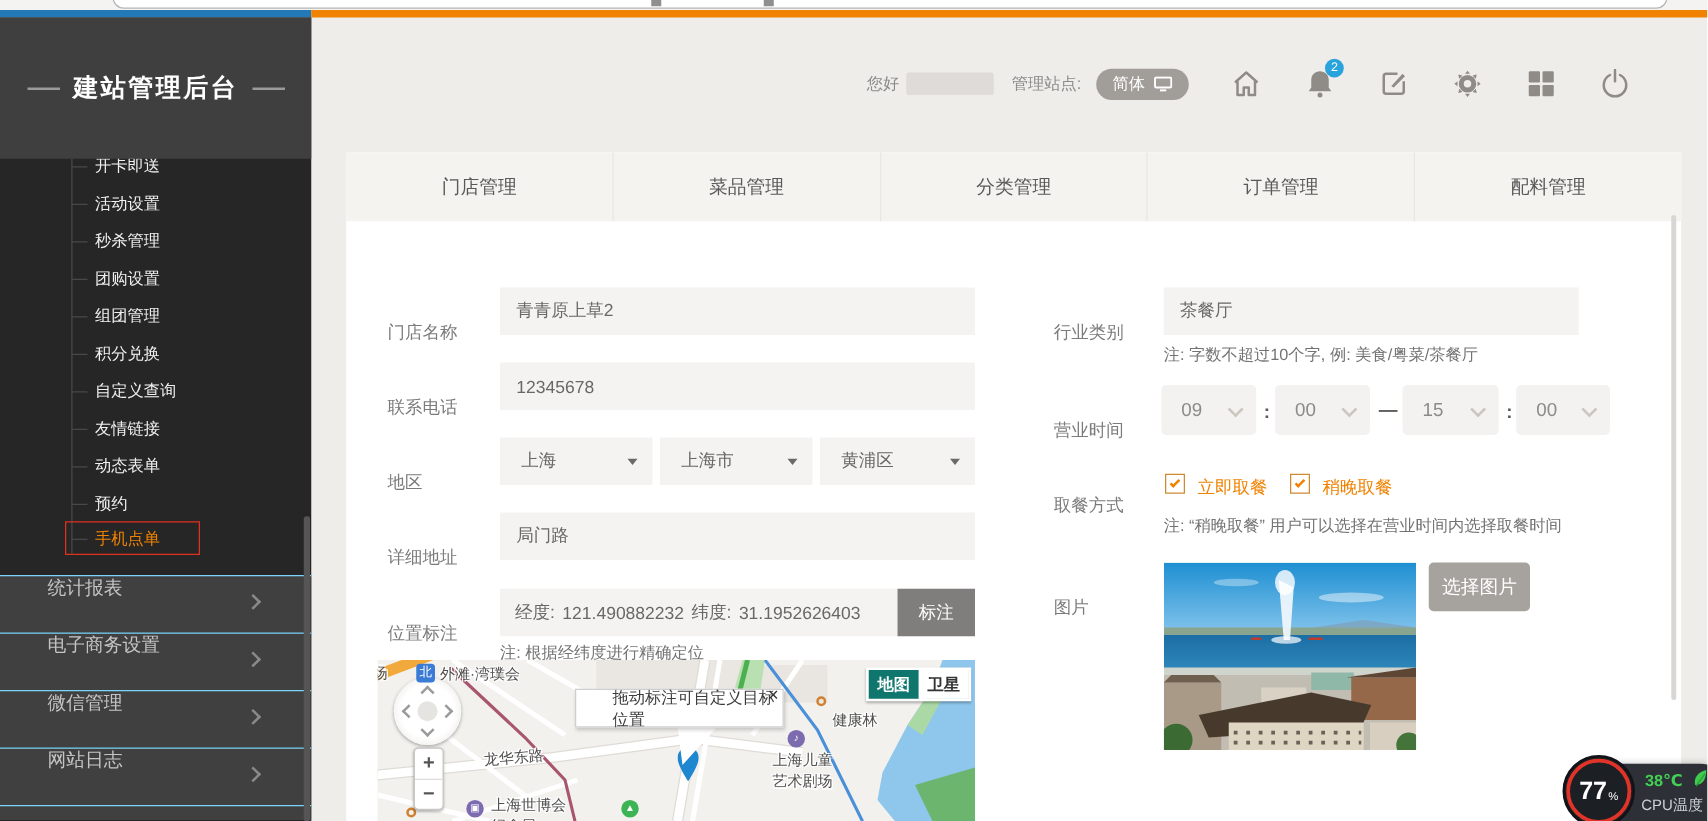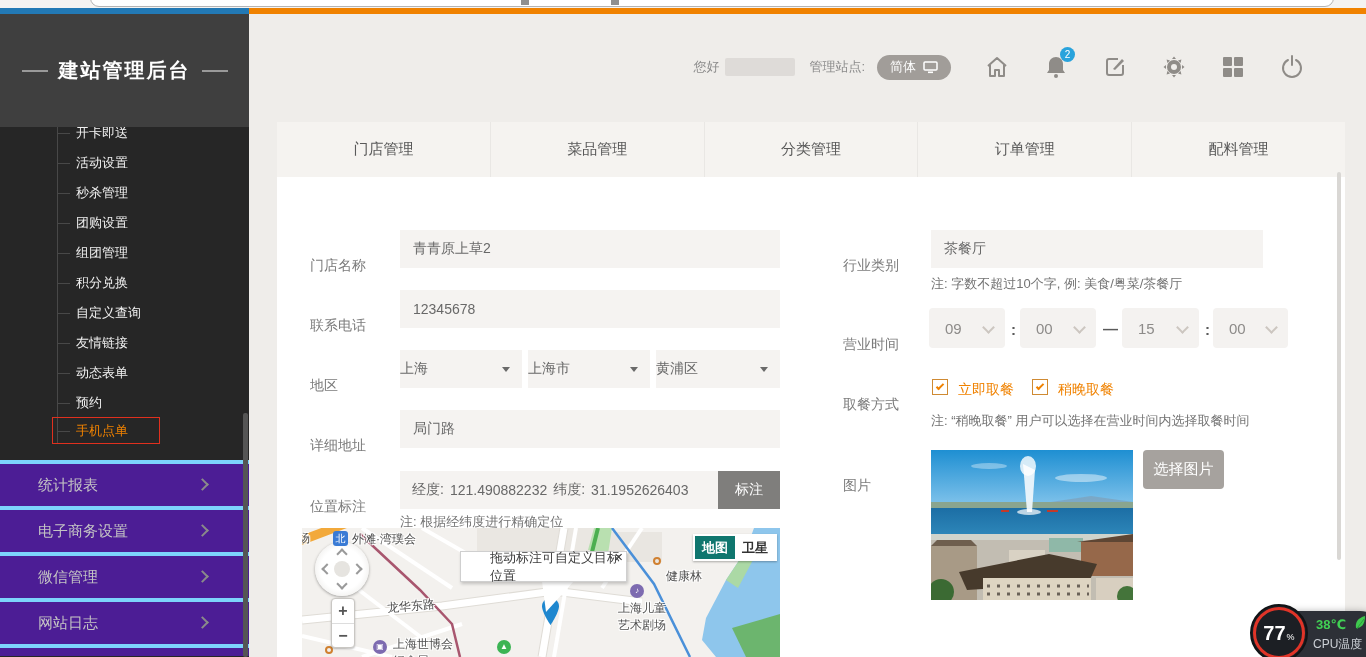--- a/index.html
+++ b/index.html
@@ -21,21 +21,21 @@
   .sb-title .dash { width:26px; height:2px; background:#9a9a9a; margin:0 11px; }
   .sb-title .t { color:#fff; font-size:20px; letter-spacing:2px; font-weight:bold; }
   .submenu { position:absolute; left:0; top:113px; width:249px; height:333px; overflow:hidden; }
   .tree-line { position:absolute; left:57px; top:-6px; width:1px; height:322px; background:#484848; }
   .sm-item { position:absolute; left:0; width:249px; height:18px; }
   .sm-item .tick { position:absolute; left:57px; top:9px; width:13px; height:1px; background:#484848; }
   .sm-item .txt { position:absolute; left:76px; top:0; font-size:13px; color:#f0f0f0; line-height:18px; }
   .sm-item.active .txt { color:#f08200; }
   .red-box { position:absolute; left:52px; top:290px; width:108px; height:27px; border:1px solid #e0301e; }
   .sections { position:absolute; left:0; top:446px; width:249px; }
-  .sec-row { position:relative; height:46px; background:#4c1d95; border-top:4px solid #7dd3fc; display:flex; align-items:center; padding-left:38px; color:#c4c4c4; font-size:15px; }
+  .sec-row { position:relative; height:46px; background:#404040; border-top:1px solid #7dd3fc; display:flex; padding-left:38px; color:#c4c4c4; font-size:15px; }
   .sec-row .chev { position:absolute; right:42px; top:16px; width:9px; height:9px; border-top:2px solid #8a8a8a; border-right:2px solid #8a8a8a; transform:rotate(45deg); }
   .sb-scroll { left:243px; top:399px; width:5px; height:244px; background:#555; border-radius:2px; }
 
   
   .header { left:277px; top:44px; width:1068px; height:46px; display:flex; align-items:center; justify-content:flex-end; padding-right:40px; }
   .hd-text { color:#8b8b8b; font-size:13px; }
   .redacted { width:70px; height:18px; background:#dedbd8; border-radius:2px; margin:0 14px 0 6px; }
   .lang-pill { display:flex; align-items:center; gap:7px; height:25px; padding:0 13px; background:#a19d99; border-radius:13px; color:#fff; font-size:13px; margin-left:12px; }
   .hicon { position:relative; width:26px; height:26px; margin-left:33px; display:flex; align-items:center; justify-content:center; }
   .badge { position:absolute; right:-6px; top:-7px; width:15px; height:15px; background:#29a3dc; border-radius:50%; color:#fff; font-size:10px; line-height:15px; text-align:center; }
@@ -44,21 +44,21 @@
   .panel { left:277px; top:122px; width:1068px; height:535px; background:#fff; }
   .tabs { position:absolute; left:0; top:0; width:1068px; height:55px; background:#f5f3f0; display:flex; }
   .tab { flex:1; display:flex; align-items:center; justify-content:center; font-size:15px; color:#595959; border-right:1px solid #e9e7e4; cursor:pointer; }
   .tab:last-child { border-right:none; }
   .panel-scroll { left:1060px; top:50px; width:4px; height:388px; background:#d9d7d4; border-radius:2px; }
 
   
   .flabel { position:absolute; font-size:14px; color:#7b7b7b;margin-top:15px; }
   .finput { position:absolute; height:38px; background:#f5f3f1; border:none; font-size:14px; color:#686868; padding-left:13px; display:flex; align-items:center; }
   .fnote { position:absolute; font-size:13px; color:#737373; }
-  .fselect { position:absolute; height:38px; background:#f5f3f1; font-size:14px; color:#686868; display:flex; align-items:center; }
+  .fselect { position:absolute; height:38px; background:#f5f3f1; font-size:14px; color:#686868; display:flex; align-items:center; padding-left:17px; }
   .fselect .tri { position:absolute; right:12px; top:17px; width:0; height:0; border-left:4px solid transparent; border-right:4px solid transparent; border-top:5px solid #6a6a6a; }
   .tsel { position:absolute; height:40px; background:#f4f2f0; border-radius:4px; font-size:15px; color:#8d8b89; display:flex; align-items:center; padding-left:16px; }
   .tsel .vchev { position:absolute; right:12px; top:15px; width:9px; height:9px; border-left:2px solid #ccc6c0; border-bottom:2px solid #ccc6c0; transform:rotate(-45deg); }
   .sep { position:absolute; font-size:15px; color:#5a5a5a; font-weight:bold; }
   .mark-btn { position:absolute; background:#7f7e7c; color:#fff; font-size:14px; display:flex; align-items:center; justify-content:center; border:none; }
   .chk { position:absolute; width:16px; height:16px; background:#fff; border:1px solid #cf8a33; display:flex; align-items:center; justify-content:center; }
   .chk .mark { width:8px; height:4px; border-left:2px solid #f08200; border-bottom:2px solid #f08200; transform:rotate(-45deg); margin-top:-2px; }
   .chk-label { position:absolute; font-size:14px; color:#f08200; }
   .pick-btn { position:absolute; left:866px; top:328px; width:81px; height:39px; background:#a6a29e; border:none; border-radius:4px; color:#fff; font-size:15px; display:flex; align-items:center; justify-content:center; }
 

